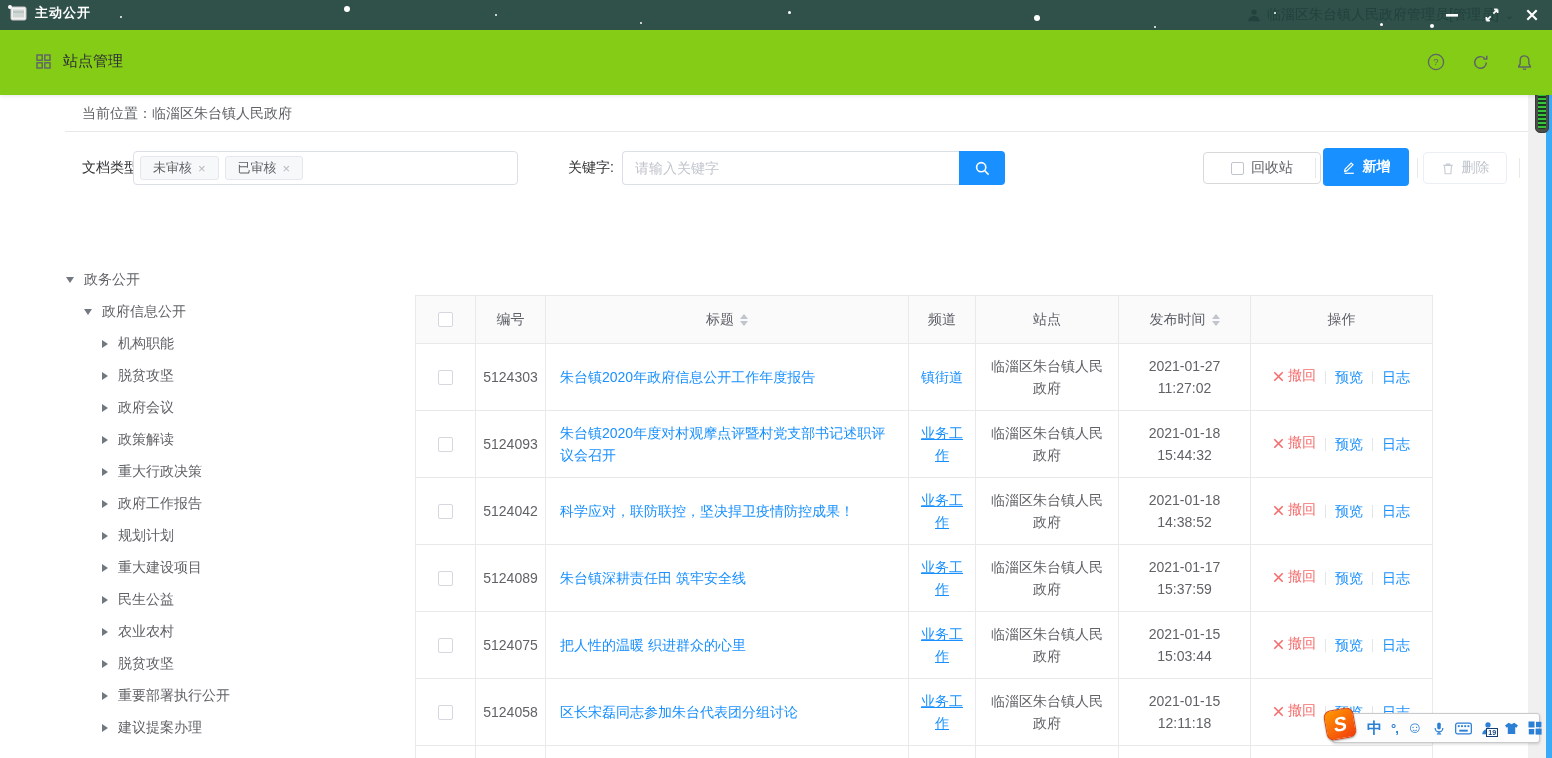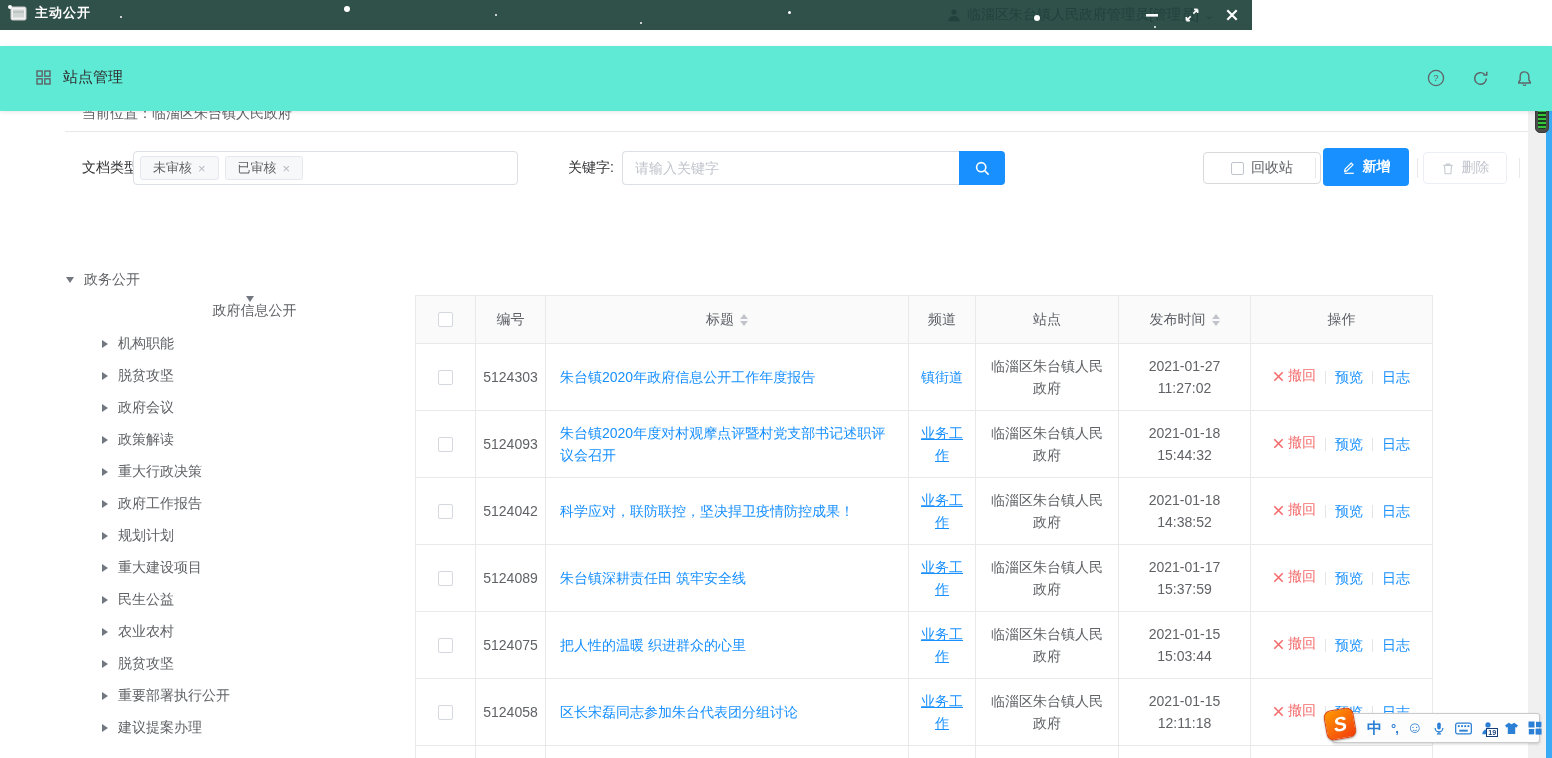--- a/index.html
+++ b/index.html
@@ -1,33 +1,33 @@
 <!DOCTYPE html>
 <html><head>
 <meta charset="utf-8">
 <style>
   * { margin:0; padding:0; box-sizing:border-box; }
   html,body { width:1552px; height:758px; overflow:hidden; }
   body { font-family:"Liberation Sans","DejaVu Sans",sans-serif; background:#fff; }
   #screen { position:relative; width:1552px; height:758px; overflow:hidden; background:#fff; }
 
   
-  .titlebar { position:absolute; left:0; top:0; width:1252px; height:30px; background:#30504a; z-index:50; }
+  .titlebar { position:absolute; left:0; top:0; width:1552px; height:30px; background:#30504a; z-index:50; }
   .titlebar .app { position:absolute; left:10px; top:4px; display:flex; align-items:center; gap:8px; }
   .titlebar .app-title { color:#fff; font-size:13px; font-weight:bold; letter-spacing:1px; }
   .win-user { position:absolute; right:38px; top:6px; display:flex; align-items:center; gap:6px;
               color:#21433d; font-size:14px; z-index:1; white-space:nowrap; }
   .win-user .caret { font-size:11px; }
   .win-controls { position:absolute; right:0; top:0; height:30px; display:flex; align-items:center; z-index:5; }
   .win-btn { width:40px; height:30px; display:flex; align-items:center; justify-content:center; cursor:pointer; }
   .snow { position:absolute; border-radius:50%; background:#fff; z-index:2; }
 
   
-  .appheader { position:absolute; left:0; top:30px; width:1552px; height:65px; background:#5eead4;
-               box-shadow:0 1px 4px rgba(0,0,0,.10); z-index:20;margin-top:16px; }
+  .appheader { position:absolute; left:0; top:30px; width:1552px; height:65px; background:#84cc16;
+               box-shadow:0 1px 4px rgba(0,0,0,.10); z-index:20; }
   .appheader .left { position:absolute; left:36px; top:22px; display:flex; align-items:center; gap:12px; }
   .appheader .nav-title { font-size:15px; color:#303133; }
   .appheader .right { position:absolute; right:18px; top:22px; display:flex; align-items:center; gap:24px; }
   .hicon { width:20px; height:20px; display:flex; align-items:center; justify-content:center; cursor:pointer; }
 
   
   .breadcrumb-row { position:absolute; left:65px; top:95px; width:1463px; height:37px;
                     border-bottom:1px solid #e8e8e8; }
   .breadcrumb-row .crumb { position:absolute; left:17px; top:10px; font-size:14px; color:#606266; }
 
@@ -52,21 +52,21 @@
   .btn-primary { background:#1890ff; color:#fff; border:none; font-weight:bold; }
   .btn-disabled { border:1px solid #ebeef5; color:#c0c4cc; cursor:not-allowed; }
   .btn-sep { position:absolute; width:1px; height:20px; background:#e8e8e8; top:26px; }
   .cb-square { width:13px; height:13px; border:1px solid #c0c4cc; border-radius:2px; background:#fff; }
   .dots-v { font-size:15px; color:#8a8f99; line-height:1; }
 
   
   .tree { position:absolute; left:0; top:264px; width:415px; }
   .tree-row { height:32px; display:flex; align-items:center; font-size:14px; color:#606266; cursor:pointer; }
   .tree-row .tlabel { margin-left:10px; }
-  .lvl0 { padding-left:66px; } .lvl1 { padding-left:84px;flex-direction:column; } .lvl2 { padding-left:102px; }
+  .lvl0 { padding-left:66px; } .lvl1 { padding-left:84px; } .lvl2 { padding-left:102px; }
   .arr { width:0; height:0; display:inline-block; }
   .arr.down { border-left:4.5px solid transparent; border-right:4.5px solid transparent; border-top:6px solid #737780; }
   .arr.right { border-top:4.5px solid transparent; border-bottom:4.5px solid transparent; border-left:6px solid #737780; }
 
   
   .tablewrap { position:absolute; left:415px; top:295px; width:1018px; height:463px; overflow:hidden; }
   table { border-collapse:collapse; table-layout:fixed; width:1017px; font-size:14px; }
   th, td { border:1px solid #e9e9eb; }
   thead th { height:48px; background:#fafafa; color:#5c5f66; font-weight:normal; text-align:center; }
   tbody td { height:67px; text-align:center; color:#606266; background:#fff; vertical-align:middle; }

